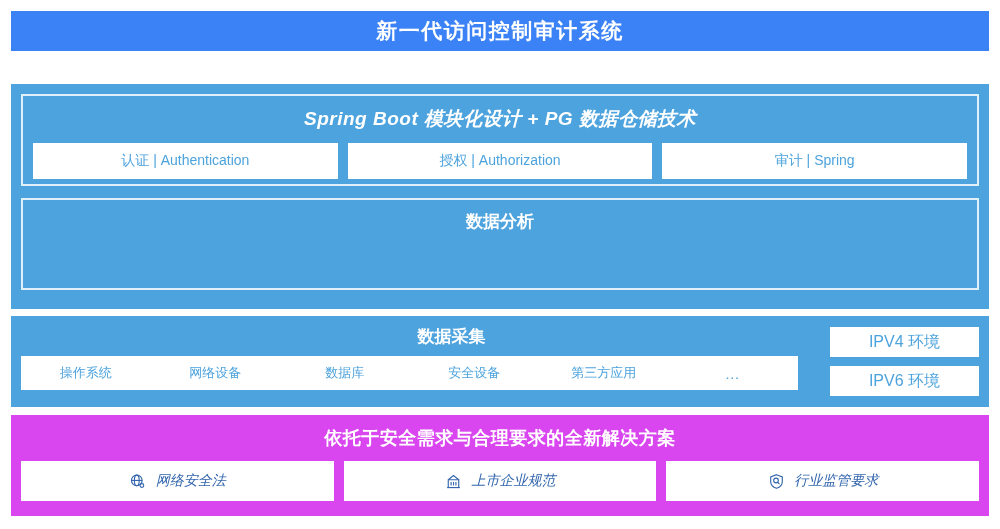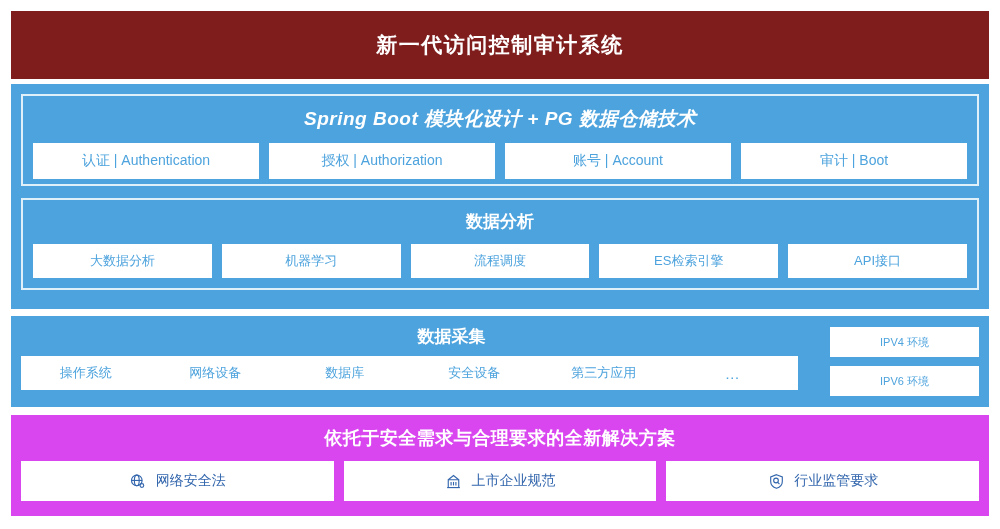--- a/index.html
+++ b/index.html
@@ -16,22 +16,22 @@
     height: 529px;
     background: #ffffff;
   }
 
   
   .header-bar {
     position: absolute;
     left: 11px;
     top: 11px;
     width: 978px;
-    height: 68px;
-    background: #7f1d1d;
+    height: 40px;
+    background: #3b82f6;
     display: flex;
     align-items: center;
     justify-content: center;
   }
   .header-title {
     color: #ffffff;
     font-size: 21px;
     font-weight: bold;
     letter-spacing: 1.5px;
   }
@@ -155,21 +155,21 @@
     height: 91px;
     display: flex;
     flex-direction: column;
     justify-content: center;
     align-items: center;
     gap: 9px;
   }
   #section-ipv .chip {
     width: 149px;
     height: 30px;
-    font-size: 11px;
+    font-size: 16px;
   }
 
   
   #section-solution {
     left: 11px;
     top: 415px;
     width: 978px;
     height: 101px;
   }
   #solution-title {
@@ -186,20 +186,21 @@
     left: 10px;
     width: 958px;
     gap: 10px;
   }
   #solution-row .chip {
     flex: 1 1 0;
     height: 40px;
     color: #3366ad;
     font-size: 14px;
     gap: 9px;
+    font-style: italic;
   }
   .chip-icon {
     display: inline-flex;
     align-items: center;
     justify-content: center;
     width: 18px;
     height: 18px;
     flex: none;
   }
   .chip-icon svg { display: block; }
@@ -213,34 +214,26 @@
     <div class="header-title">新一代访问控制审计系统</div>
   </div>
 
   <div class="panel-light" id="section-platform">
 
     <div class="group" id="group-springboot">
       <div class="group-title italic">Spring Boot 模块化设计 + PG 数据仓储技术</div>
       <div class="chip-row">
         <div class="chip tall">认证 | Authentication</div>
         <div class="chip tall">授权 | Authorization</div>
-        <div class="chip tall">账号 | Account</div>
-        <div class="chip tall">审计 | Boot</div>
+        <div class="chip tall">审计 | Spring</div>
       </div>
     </div>
 
     <div class="group" id="group-analysis">
       <div class="group-title">数据分析</div>
-      <div class="chip-row">
-        <div class="chip">大数据分析</div>
-        <div class="chip">机器学习</div>
-        <div class="chip">流程调度</div>
-        <div class="chip">ES检索引擎</div>
-        <div class="chip">API接口</div>
-      </div>
     </div>
 
   </div>
 
   <div class="panel-light" id="section-collect">
     <div class="group-title" id="collect-title">数据采集</div>
     <div class="chip-row" id="collect-row">
       <div class="chip">操作系统</div>
       <div class="chip">网络设备</div>
       <div class="chip">数据库</div>

